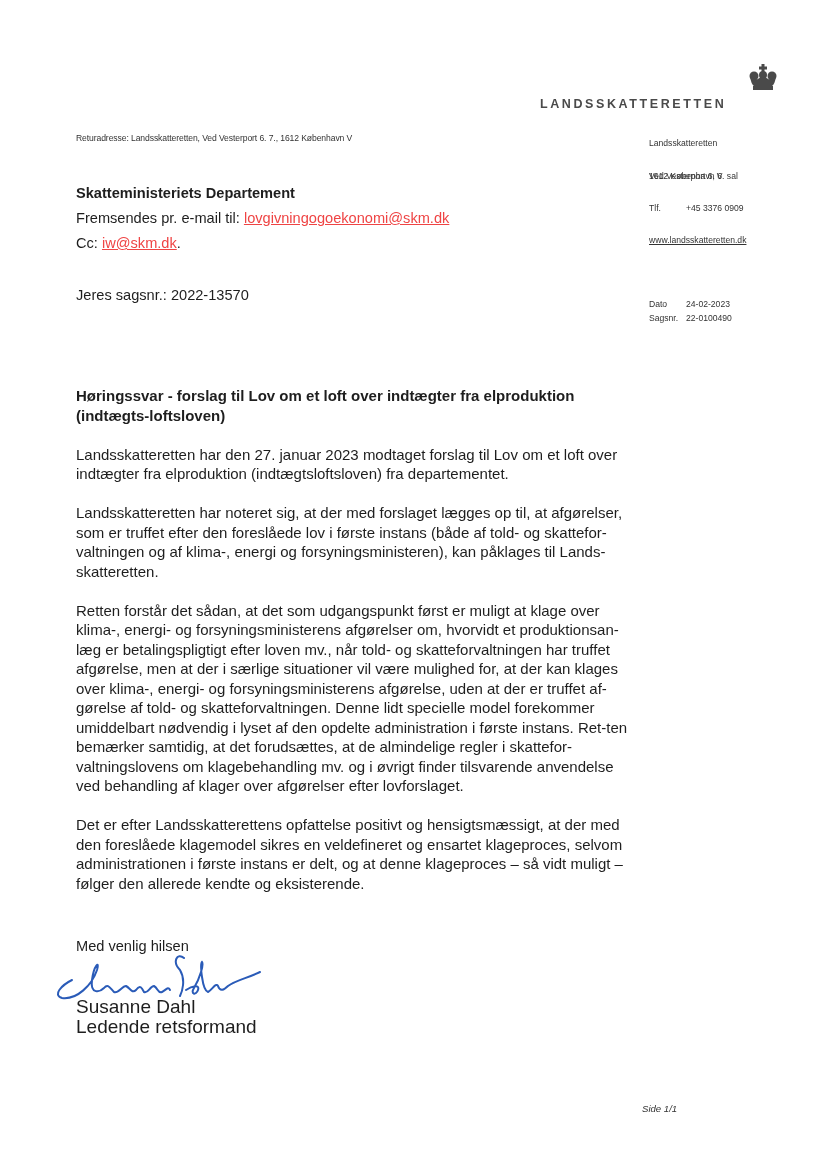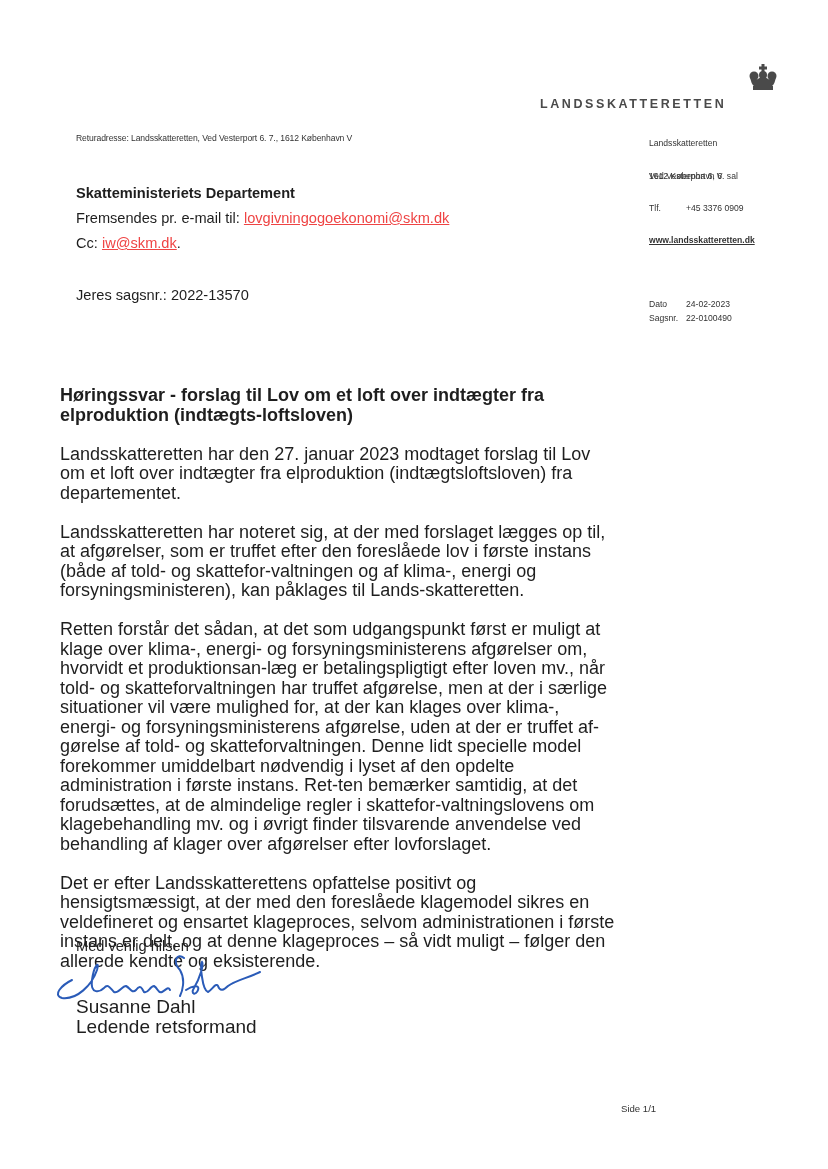--- a/index.html
+++ b/index.html
@@ -9,27 +9,27 @@
   .logo-crown { left: 748px; top: 64px; width: 30px; height: 28px; }
   .logo-text { left: 540px; top: 97px; font-size: 12.5px; font-weight: bold; letter-spacing: 2.6px; color: #4a4a4a; white-space: nowrap; }
   .return-addr { left: 76px; top: 133px; font-size: 8.6px; color: #333; white-space: nowrap; letter-spacing: -0.1px; }
   .recipient { left: 76px; top: 181px; font-size: 14.6px; line-height: 25px; }
   .recipient .name { font-weight: bold; }
   .recipient a { color: #ef4444; text-decoration: underline; text-align: center; }
   .case-ref { left: 76px; top: 287px; font-size: 14.6px; }
   .side { left: 649px; font-size: 8.6px; color: #333; white-space: nowrap; }
   .side .lbl { display: inline-block; width: 37px; }
   .side a { color: #333; text-decoration: underline; }
-  .content { left: 60px; top: 386px; width: 560px; font-size: 18px; line-height: 19.5px; }
+  .content { left: 76px; top: 386px; width: 560px; font-size: 15px; line-height: 19.5px; }
   .content p { margin: 0 0 19.5px 0; }
   .content .subject { font-weight: bold; margin-bottom: 19.5px; }
   .closing { left: 76px; top: 937px; font-size: 14.6px; line-height: 19.5px; text-align: center; }
   .sig-svg { left: 52px; top: 950px; width: 215px; height: 58px; }
   .signer { left: 76px; top: 997px; font-size: 19px; line-height: 19.5px; }
-  .page-num { left: 621px; top: 1103px; font-size: 9.6px; color: #333; }
+  .page-num { left: 642px; top: 1103px; font-size: 9.6px; color: #333; font-style: italic; }
 </style>
 </head>
 <body>
 
 <svg class="abs logo-crown" viewBox="0 0 30 28">
   <rect x="13.5" y="0" width="3" height="8" fill="#4a4a4a"></rect>
   <rect x="11" y="2.5" width="8" height="3" fill="#4a4a4a"></rect>
   <circle cx="15" cy="11" r="4" fill="#4a4a4a"></circle>
   <circle cx="6" cy="12" r="4.5" fill="#4a4a4a"></circle>
   <circle cx="24" cy="12" r="4.5" fill="#4a4a4a"></circle>
@@ -51,21 +51,21 @@
 </div>
 
 <div class="abs case-ref">Jeres sagsnr.: 2022-13570</div>
 
 <div class="abs side bold" style="top:138px;">Landsskatteretten</div>
 <div class="abs side" style="top:155px;margin-top:16px;">Ved Vesterport 6, 6. sal</div>
 <div class="abs side" style="top:171px;">1612 København V</div>
 <div class="abs side" style="top:203px;">
   <span class="lbl">Tlf.</span><span>+45 3376 0909</span>
 </div>
-<div class="abs side" style="top:235px;font-weight:bold;">
+<div class="abs side" style="top:235px;">
   <a>www.landsskatteretten.dk</a>
 </div>
 <div class="abs side" style="top:267px;margin-top:46px;">
   <span class="lbl">Sagsnr.</span><span>22-0100490</span>
 </div>
 <div class="abs side" style="top:299px;">
   <span class="lbl">Dato</span><span>24-02-2023</span>
 </div>
 
 <div class="abs content">

